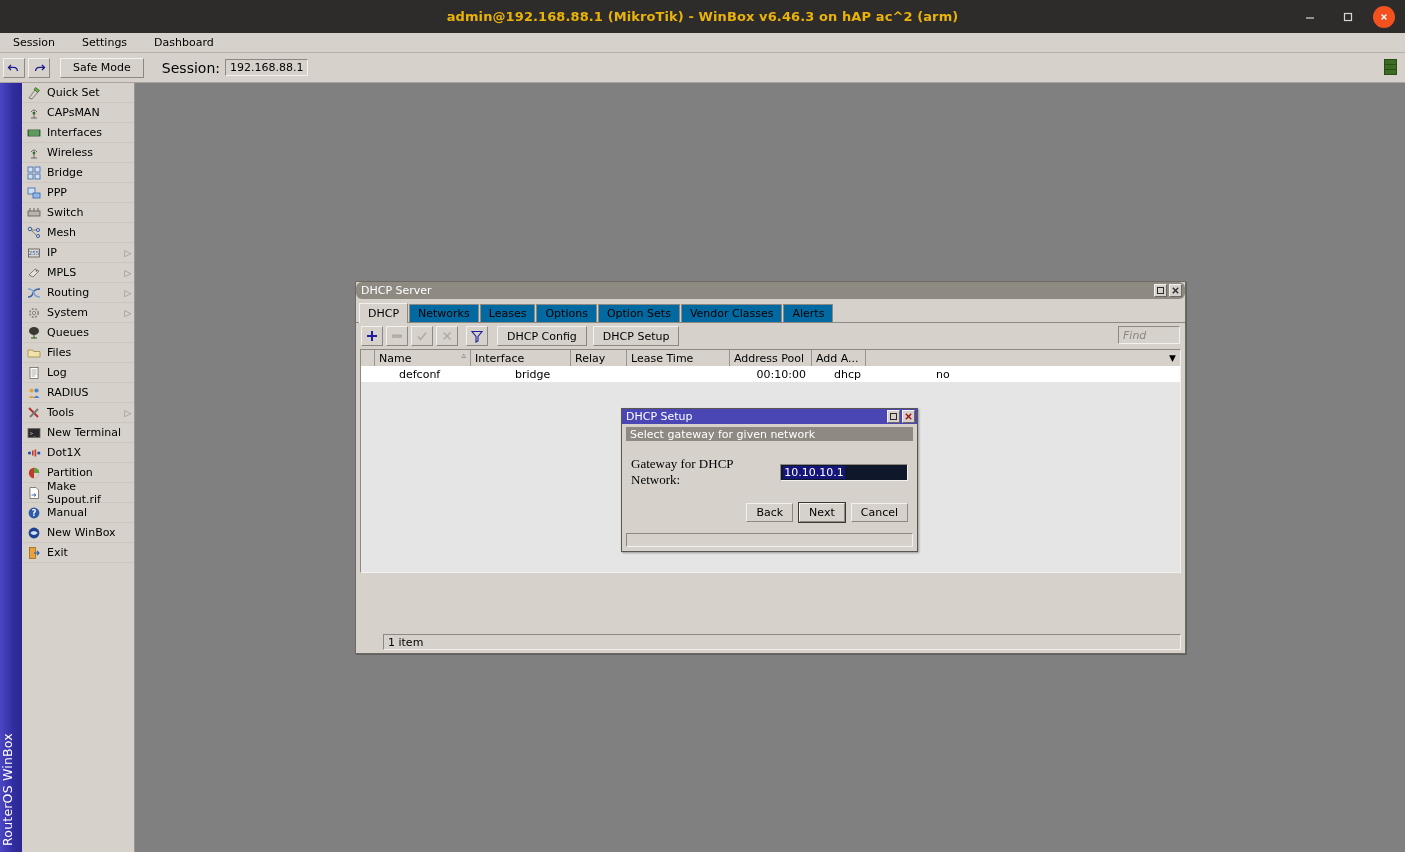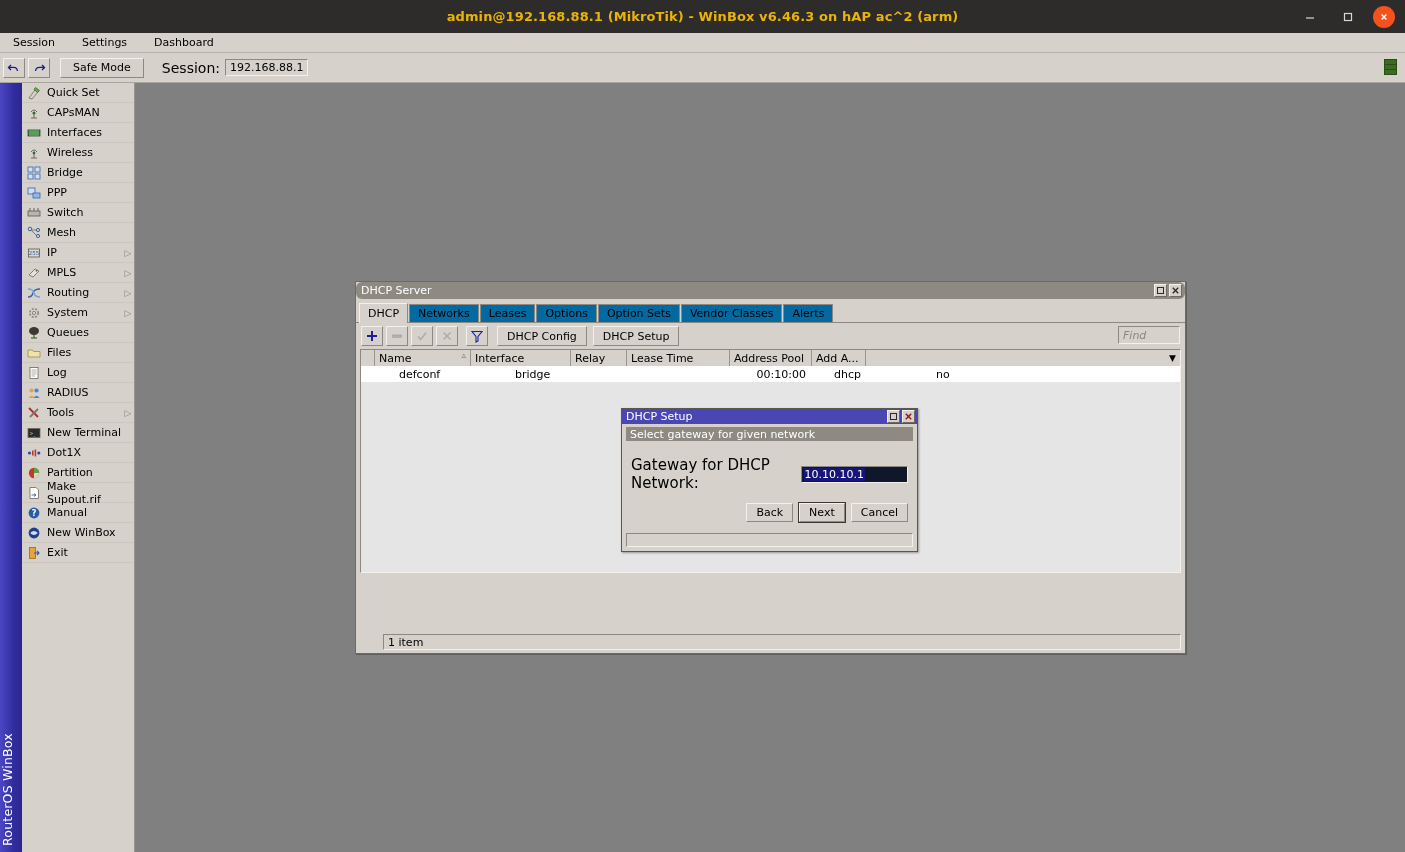--- a/index.html
+++ b/index.html
@@ -254,21 +254,21 @@
   #setup-win-buttons { position:absolute; right: 2px; top: 1px; display:flex; gap:2px; }
   #setup-subtitle {
     margin: 3px 4px 0 4px; height: 14px;
     background: #8e8a82; color: #ffffff;
     display:flex; align-items:center; padding-left: 4px; font-size: 11px;
   }
   #setup-form {
     margin-top: 15px; padding: 0 9px;
     display:flex; align-items:center;
   }
-  #gateway-label { font-size: 15px; color: #000; }
+  #gateway-label { font-size: 13px; color: #000; font-family: Liberation Serif, serif; }
   #gateway-input {
     margin-left: 6px; width: 137px; height: 17px;
     background: #0f172a;
     border: 1px solid #8d8980;
     border-right-color: #f3f1ee; border-bottom-color: #f3f1ee;
     display:flex; align-items:center; padding: 0 2px;
   }
   #gateway-value {
     background: #16167a; color: #ffffff; font-size: 11px;
     padding: 0 1px; line-height: 13px;

